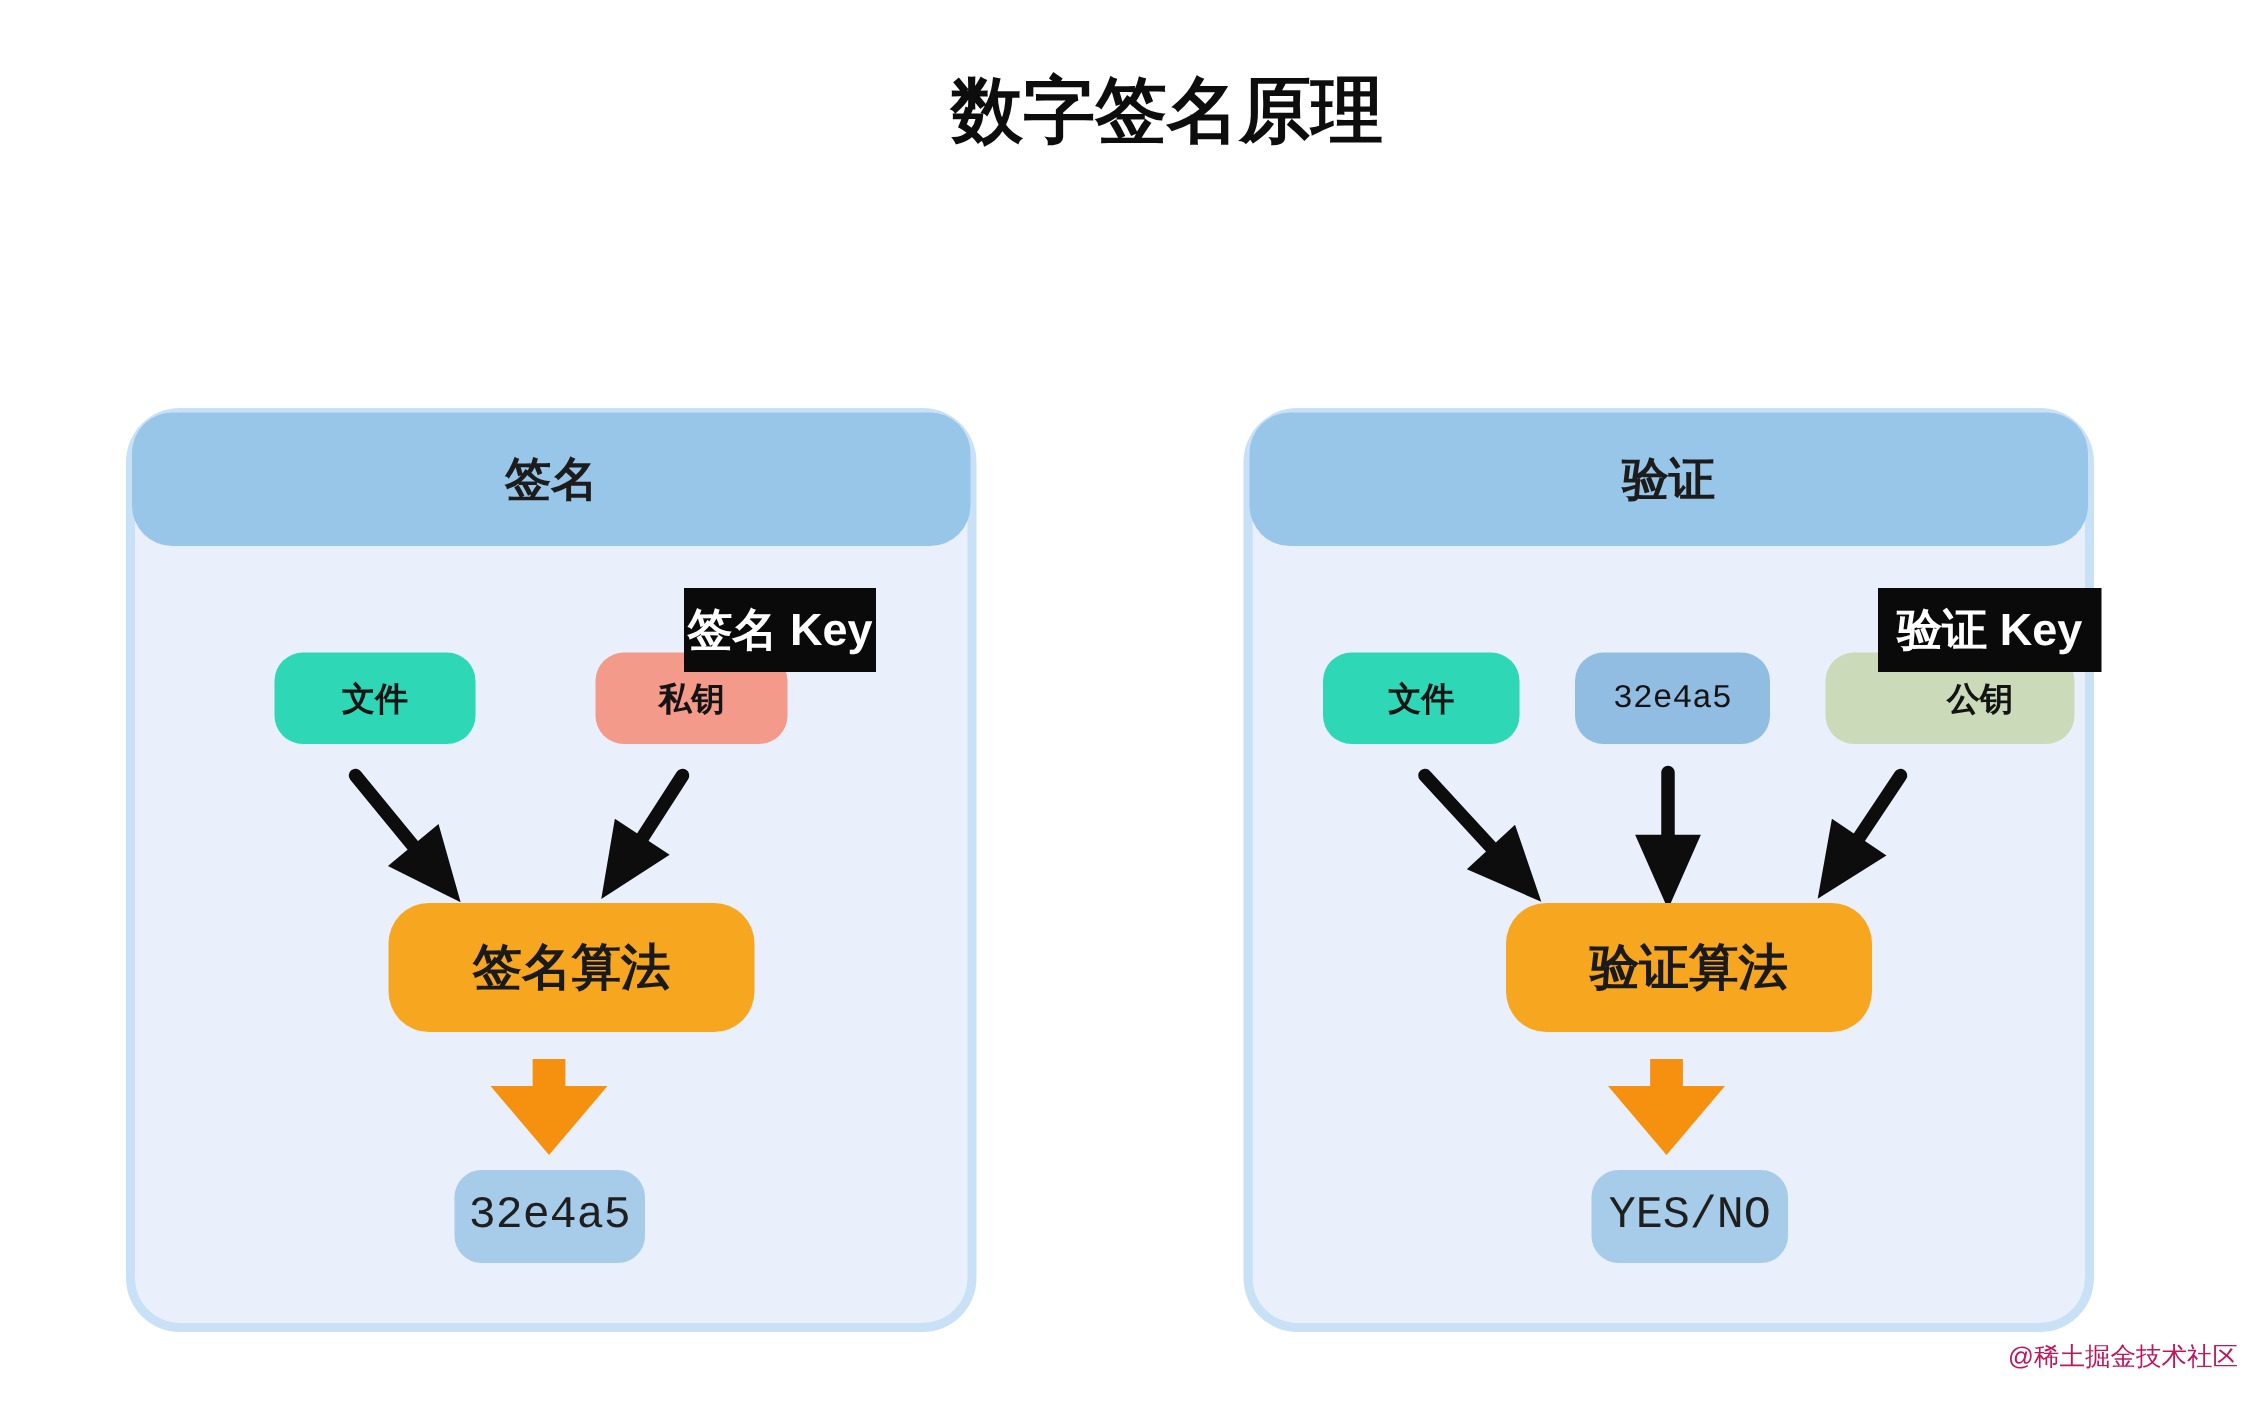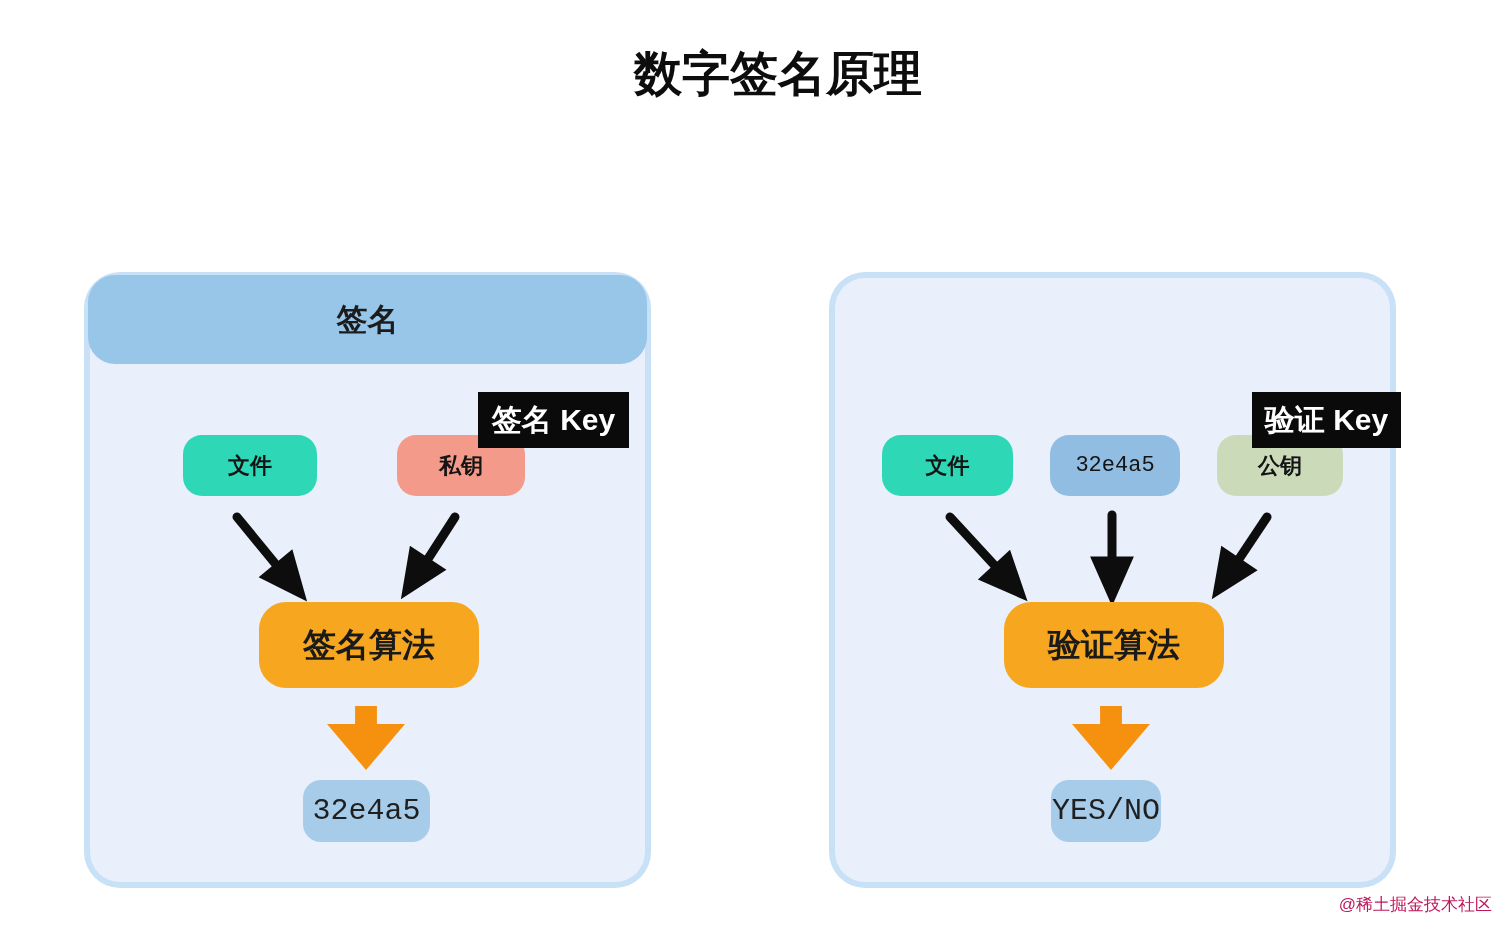--- a/index.html
+++ b/index.html
@@ -13,42 +13,42 @@
   .panel.left{left:84px;}
   .panel.right{left:829px;}
   .panel-body{position:absolute;inset:6px;border-radius:30px;}
 
   .panel-header{position:absolute;left:4px;right:4px;top:3px;height:89px;border-radius:27px;
         display:flex;align-items:center;justify-content:center;
         font-size:31px;font-weight:700;color:#1c1c1c;text-align:right;}
 
   .key-label{position:absolute;top:120px;height:56px;display:flex;align-items:center;justify-content:center;
         color:#ffffff;font-size:30px;font-weight:600;z-index:5;}
-  .panel.left  .key-label{left:394px;width:151px;}
+  .panel.left  .key-label{left:372px;width:128px;}
   .panel.right .key-label{left:403px;width:149px;}
 
   .chip{position:absolute;top:163px;height:61px;border-radius:19px;
         display:flex;align-items:center;justify-content:center;
         font-size:22px;font-weight:600;color:#141414;}
   .mono{font-family:"Liberation Mono","DejaVu Sans Mono",monospace;font-weight:400;}
 
   .arrows{position:absolute;left:0;top:0;width:567px;height:616px;pointer-events:none;}
 
-  .algo{position:absolute;left:175px;top:330px;width:220px;height:86px;border-radius:27px;
+  .algo{position:absolute;left:175px;top:330px;width:244px;height:86px;border-radius:27px;
         display:flex;align-items:center;justify-content:center;
         font-size:33px;font-weight:700;color:#1a1a1a;}
 
   .block-arrow{position:absolute;left:243px;top:434px;width:78px;height:64px;
         clip-path:polygon(36% 0,64% 0,64% 28%,100% 28%,50% 100%,0 28%,36% 28%);}
 
   .output{position:absolute;top:508px;height:62px;border-radius:18px;
         display:flex;align-items:center;justify-content:center;
         font-size:30px;color:#1f1f1f;}
   .panel.left  .output{left:219px;width:127px;}
-  .panel.right .output{left:222px;width:110px;}
+  .panel.right .output{left:232px;width:131px;}
 
   .watermark{position:absolute;right:20px;bottom:20px;font-size:17px;color:#be185d;}
 </style>
 </head>
 <body>
 
 <div class="stage">
 
   <h1 class="title">数字签名原理</h1>
 
@@ -74,26 +74,27 @@
     <div class="algo" style="background-color: rgb(246, 167, 31);">签名算法</div>
 
     <div class="block-arrow" style="background-color: rgb(246, 144, 15);"></div>
 
     <div class="output mono" style="background-color: rgb(166, 204, 233);">32e4a5</div>
   </section>
 
   <section class="panel right" style="background-color: rgb(200, 225, 246);">
     <div class="panel-body" style="background-color: rgb(233, 239, 251);"></div>
 
+    <header class="panel-header" style="background-color: rgb(151, 198, 233);">验证</header>
 
     <div class="key-label" style="background-color: rgb(10, 10, 10); margin-left: 20px;">验证 Key</div>
 
     <div class="chip" style="left: 53px; width: 131px; background-color: rgb(46, 216, 182);">文件</div>
     <div class="chip mono" style="left: 221px; width: 130px; background-color: rgb(146, 189, 226);">32e4a5</div>
-    <div class="chip" style="left: 388px; width: 126px; background-color: rgb(203, 219, 186);">公钥</div>
+    <div class="chip" style="left: 388px; width: 126px; background-color: rgb(203, 219, 186); padding-left: 40px;">公钥</div>
 
     <svg class="arrows" viewBox="0 0 567 616">
       <g stroke="#0d0d0d" stroke-width="9" stroke-linecap="round" fill="#0d0d0d">
         <path d="M121 245 L168 296" fill="none"></path>
         <polygon points="191,321 157,306.2 179,285.8"></polygon>
         <path d="M283 243 L283 289" fill="none"></path>
         <polygon points="283,323 268,289 298,289"></polygon>
         <path d="M438 245 L408 290" fill="none"></path>
         <polygon points="389,318 395.5,281.4 420.4,298.2"></polygon>
       </g>

